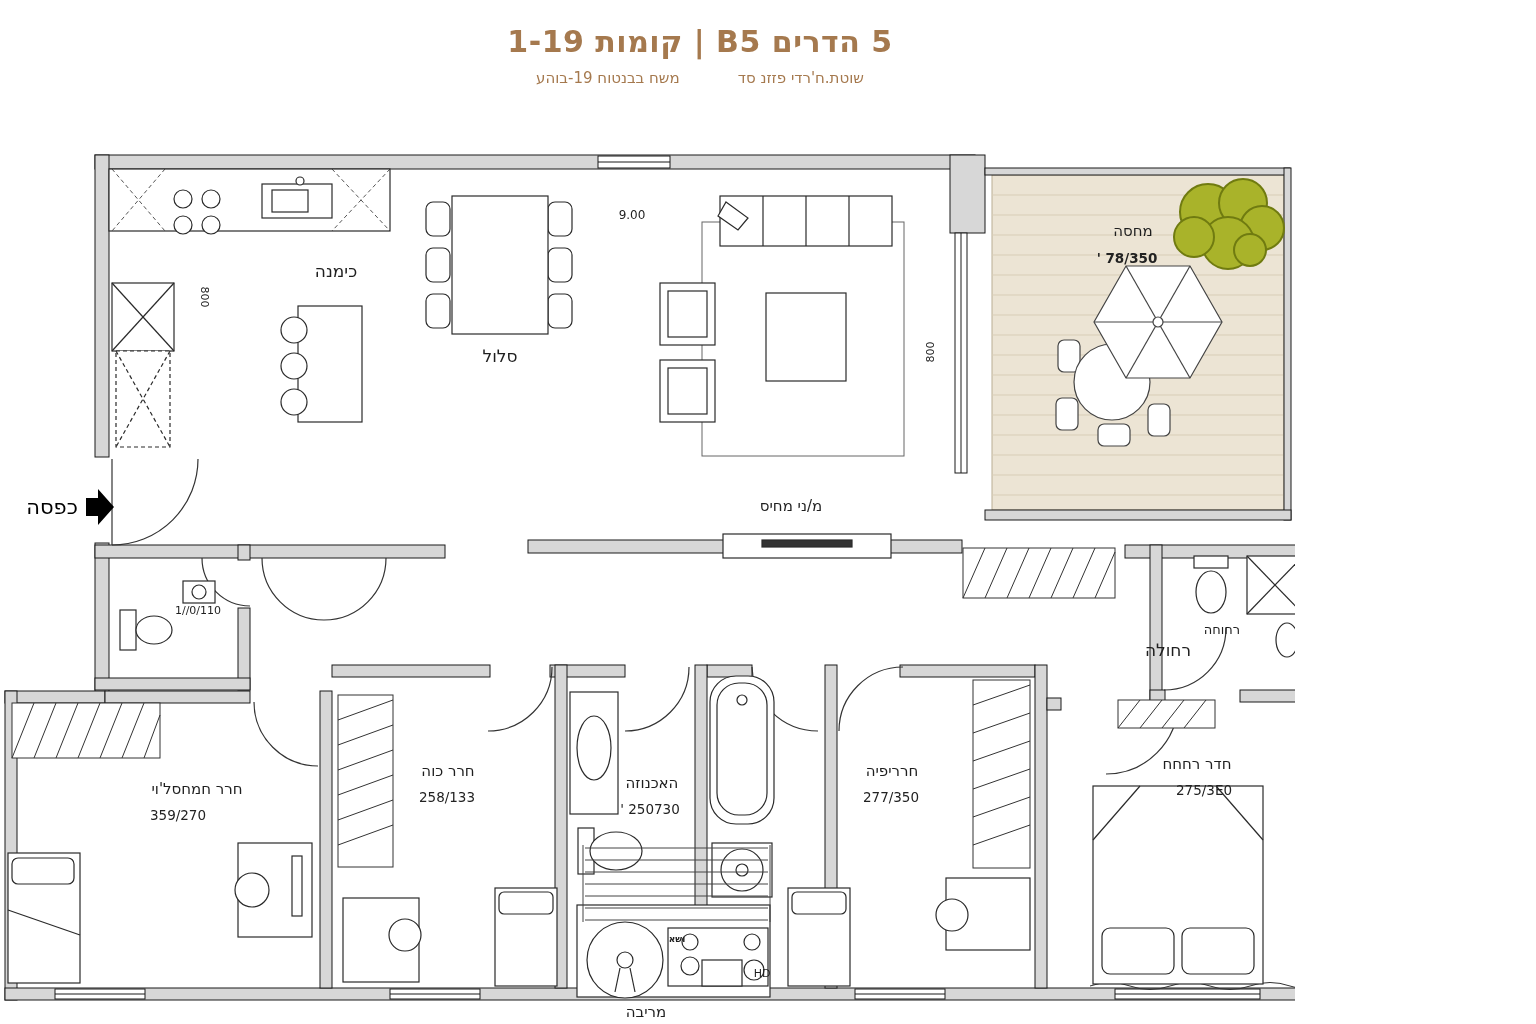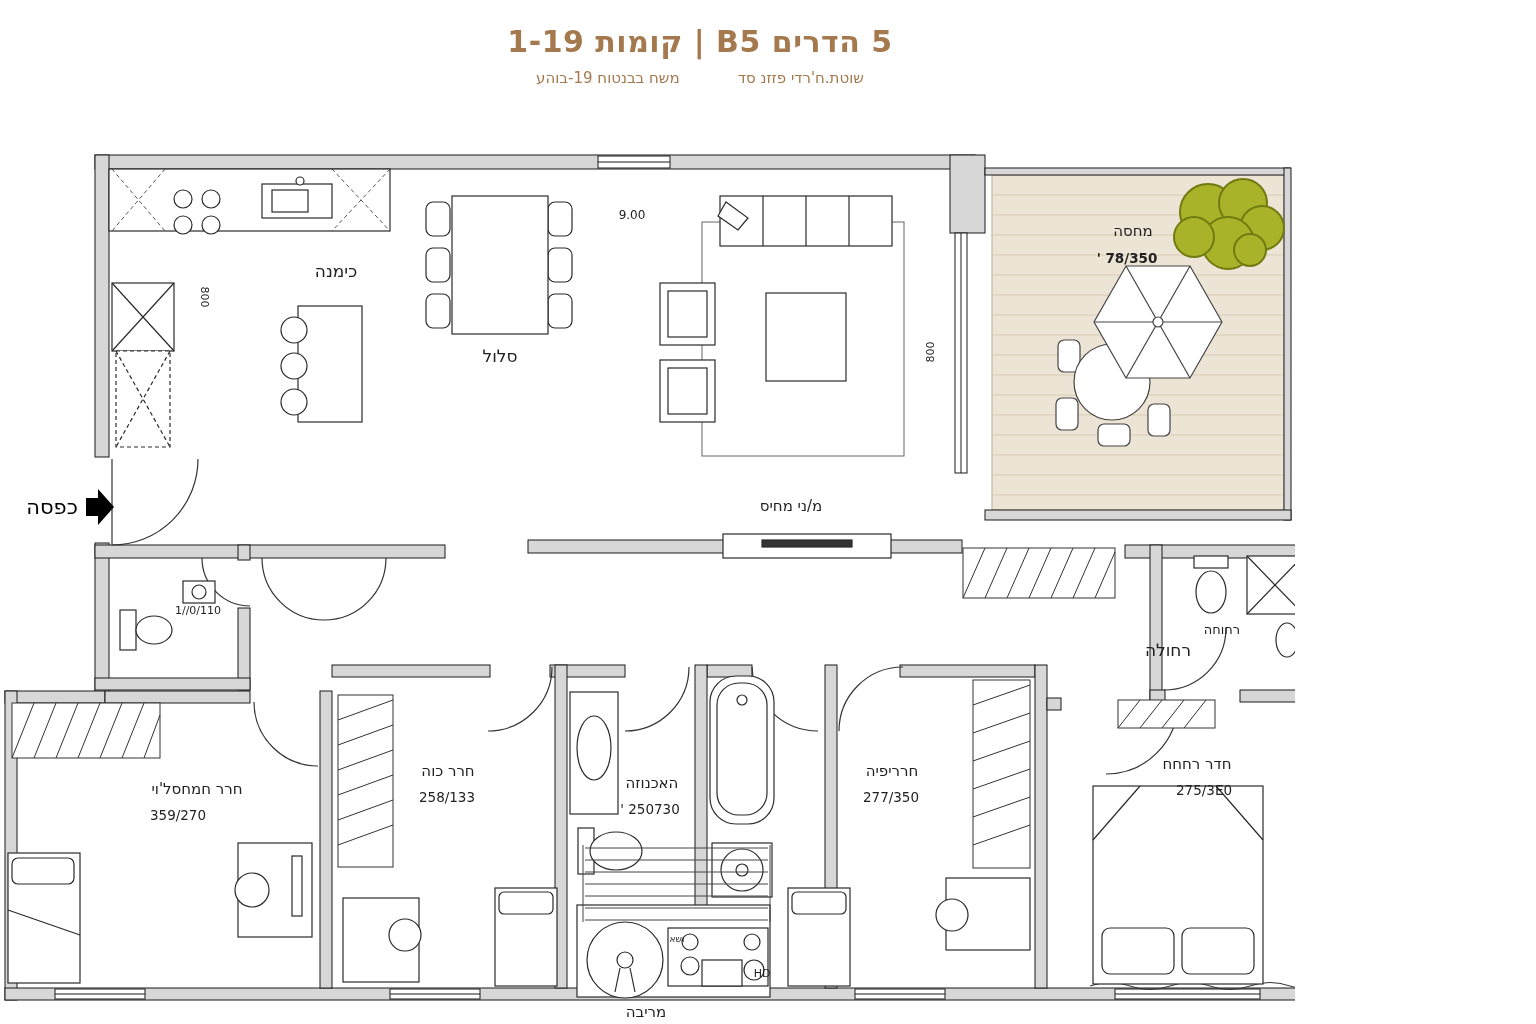--- a/index.html
+++ b/index.html
@@ -6,21 +6,21 @@
   #stage{position:relative;width:1295px;height:1024px;background:#fff;overflow:hidden;
          font-family:"DejaVu Sans",sans-serif;}
   #plan-svg{position:absolute;left:0;top:0;}
   .hdr{position:absolute;left:700px;top:24px;transform:translateX(-50%);text-align:center;width:560px;}
   .hdr-title{color:#a5794e;font-size:30px;font-weight:bold;letter-spacing:.5px;}
   .hdr-sub{color:#a5794e;font-size:15px;margin-top:10px;display:flex;justify-content:center;gap:58px;}
   .lbl{position:absolute;transform:translate(-50%,-50%);white-space:nowrap;color:#1f1f1f;
        font-size:15px;line-height:1.25;text-align:center;}
   .lbl.big{font-size:17px;}
   .lbl.dim{font-size:13.5px;color:#222;}
-  .lbl.tiny{font-size:9px;}
+  .lbl.tiny{font-size:9px;font-weight:bold;}
   .lbl.small{font-size:11px;margin-left:40px;}
   .lbl.rot-l{transform:translate(-50%,-50%) rotate(90deg);font-size:11px;}
   .lbl.rot-r{transform:translate(-50%,-50%) rotate(-90deg);font-size:11px;}
   .lbl.entrance{font-size:21px;font-weight:500;color:#000;}
 </style>
 </head>
 <body>
 
 <div id="stage">
 

